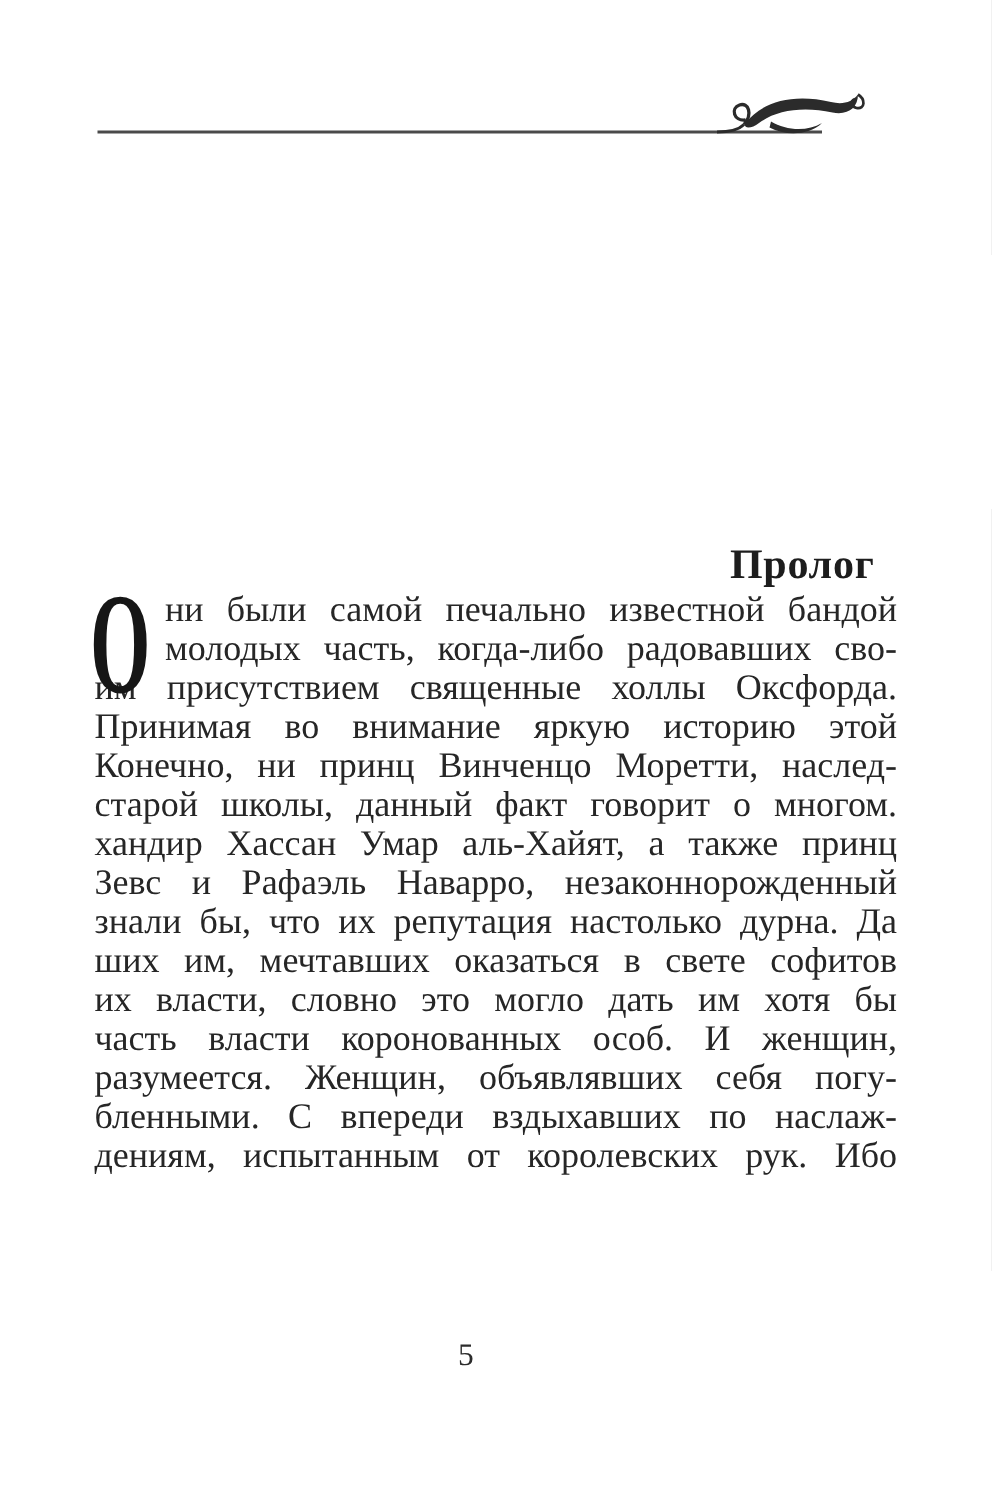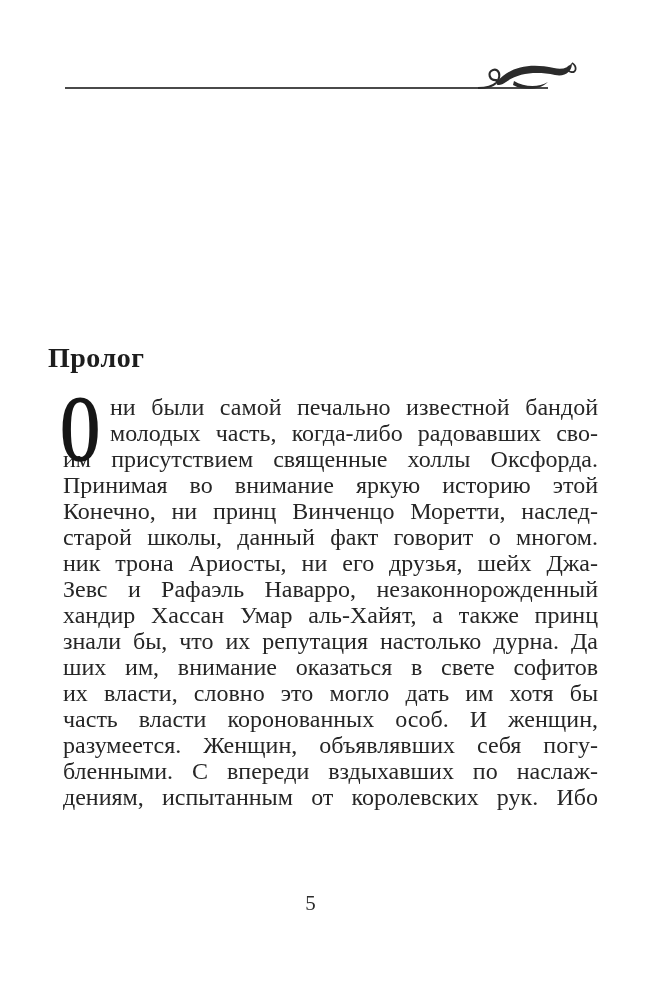--- a/index.html
+++ b/index.html
@@ -15,22 +15,22 @@
   .top-rule {
     position:absolute; left:65px; top:87px;
     width:483px; height:2px; background:#4a4a4a;
   }
   .flourish {
     position:absolute; left:478px; top:58px;
     width:104px; height:40px;
   }
   .flourish svg { display:block; width:104px; height:40px; }
   .heading {
-    position:absolute; left:63px; top:342px; width:535px;
-    text-align:left; transform:translateX(-15px);
+    position:absolute; left:63px; top:361px; width:535px;
+    text-align:right; transform:translateX(-15px);
     font-weight:bold; font-size:28px; letter-spacing:0.5px;
     color:#1d1d1d;
   }
   .textblock {
     position:absolute; left:63px; top:394px; width:535px;
     font-size:24px; color:#262626;
   }
   .line {
     height:26px; line-height:26px;
     text-align:justify; text-align-last:justify;
@@ -74,25 +74,24 @@
   <div class="textblock">
     <div class="dropcap">
       <span class="glyph">О</span>
     </div>
     <div class="line">ни были самой печально известной бандой</div>
     <div class="line">молодых часть, когда-либо радовавших сво-</div>
     <div class="line">им присутствием священные холлы Оксфорда.</div>
     <div class="line">Принимая во внимание яркую историю этой</div>
     <div class="line">Конечно, ни принц Винченцо Моретти, наслед-</div>
     <div class="line">старой школы, данный факт говорит о многом.</div>
-    <div class="line">ник трона Ариосты, ни его друзья, шейх Джа-</div>
+    <div class="line">хандир Хассан Умар аль-Хайят, а также принц</div>
     <div class="line">Зевс и Рафаэль Наварро, незаконнорожденный</div>
-    <div class="line">хандир Хассан Умар аль-Хайят, а также принц</div>
     <div class="line">знали бы, что их репутация настолько дурна. Да</div>
-    <div class="line">ших им, внимание оказаться в свете софитов</div>
+    <div class="line">ших им, мечтавших оказаться в свете софитов</div>
     <div class="line">их власти, словно это могло дать им хотя бы</div>
     <div class="line">часть власти коронованных особ. И женщин,</div>
     <div class="line">разумеется. Женщин, объявлявших себя погу-</div>
     <div class="line">бленными. С впереди вздыхавших по наслаж-</div>
     <div class="line">дениям, испытанным от королевских рук. Ибо</div>
   </div>
 
   <div class="page-number">5</div>
 
 </div>

